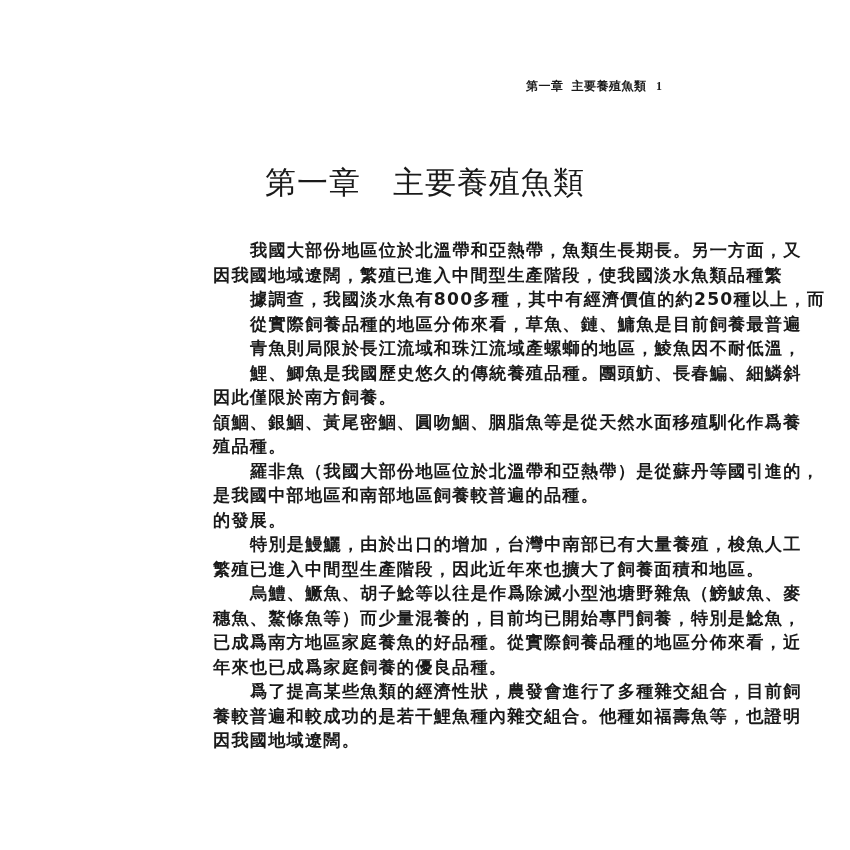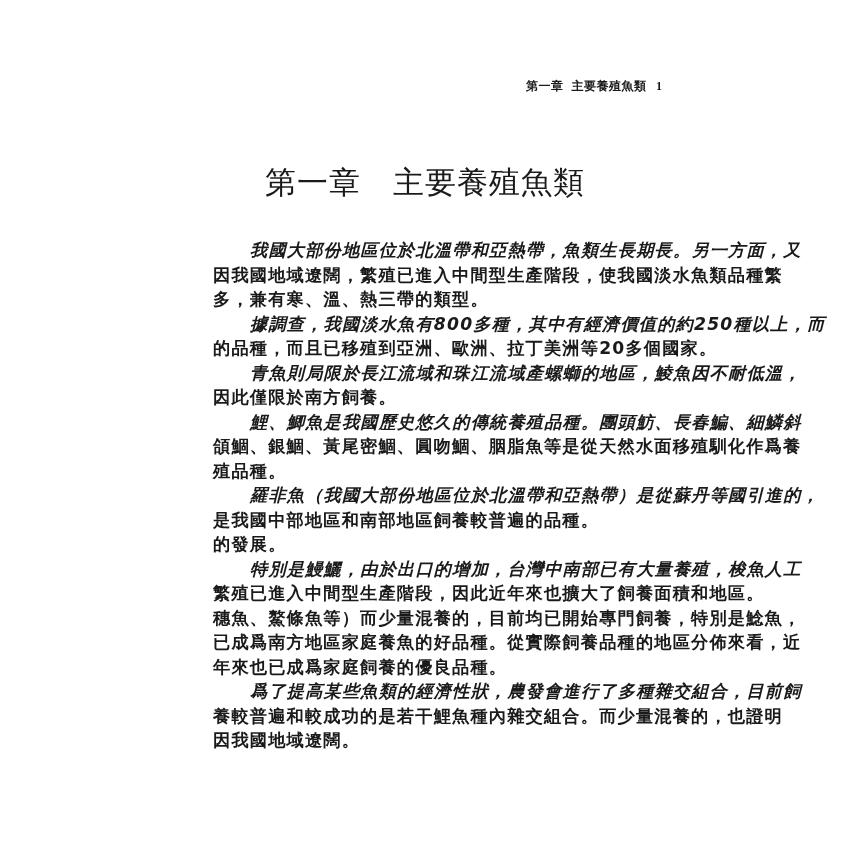--- a/index.html
+++ b/index.html
@@ -9,49 +9,49 @@
                       letter-spacing: 0.5px; white-space: nowrap; }
     .running-header .gap { display: inline-block; width: 8px; }
     .page-number { position: absolute; top: 79px; left: 656px; font-size: 12px;
                    font-family: "Liberation Serif", serif; font-weight: bold; }
     .chapter-title { position: absolute; top: 162px; left: 0; width: 850px; text-align: center;
                      font-family: "DejaVu Serif", "Liberation Serif", serif; font-size: 31px;
                      letter-spacing: 1px; white-space: pre; }
     .body-text { position: absolute; top: 238px; left: 213px; width: 455px; }
     .line { height: 24.5px; line-height: 24.5px; font-size: 17.2px; white-space: nowrap;
             letter-spacing: 1.2px; font-weight: 600; }
-    .line.indent { padding-left: 37px; font-style: italic; }
+    .line.indent { padding-left: 37px; }
   </style>
 </head>
 <body>
 
 <div>
   <div class="running-header">
     <span>第一章</span><span class="gap"></span><span>主要養殖魚類</span>
   </div>
   <div class="page-number">1</div>
 
   <h1 class="chapter-title" style="margin:0;font-weight:normal;">第一章　主要養殖魚類</h1>
 
   <div class="body-text">
     <div class="line indent">我國大部份地區位於北溫帶和亞熱帶，魚類生長期長。另一方面，又</div>
     <div class="line">因我國地域遼闊，繁殖已進入中間型生產階段，使我國淡水魚類品種繁</div>
-    <div class="line">多，兼有寒、溫、熱三帶的類型。</div>
     <div class="line indent">據調查，我國淡水魚有800多種，其中有經濟價值的約250種以上，而</div>
-    <div class="line">的品種，而且已移殖到亞洲、歐洲、拉丁美洲等20多個國家。</div>
+    <div class="line indent">從實際飼養品種的地區分佈來看，草魚、鏈、鱅魚是目前飼養最普遍</div>
     <div class="line indent">青魚則局限於長江流域和珠江流域產螺螄的地區，鯪魚因不耐低溫，</div>
+    <div class="line indent">鯉、鯽魚是我國歷史悠久的傳統養殖品種。團頭魴、長春鯿、細鱗斜</div>
     <div class="line">因此僅限於南方飼養。</div>
-    <div class="line indent">鯉、鯽魚是我國歷史悠久的傳統養殖品種。團頭魴、長春鯿、細鱗斜</div>
     <div class="line">頜鯝、銀鯝、黃尾密鯝、圓吻鯝、胭脂魚等是從天然水面移殖馴化作爲養</div>
     <div class="line">殖品種。</div>
     <div class="line indent">羅非魚（我國大部份地區位於北溫帶和亞熱帶）是從蘇丹等國引進的，</div>
     <div class="line">是我國中部地區和南部地區飼養較普遍的品種。</div>
     <div class="line">的發展。</div>
     <div class="line indent">特別是鰻鱺，由於出口的增加，台灣中南部已有大量養殖，梭魚人工</div>
     <div class="line">繁殖已進入中間型生產階段，因此近年來也擴大了飼養面積和地區。</div>
+    <div class="line indent">烏鱧、鱖魚、胡子鯰等以往是作爲除滅小型池塘野雜魚（鰟鮍魚、麥</div>
     <div class="line">穗魚、鰲條魚等）而少量混養的，目前均已開始專門飼養，特別是鯰魚，</div>
     <div class="line">已成爲南方地區家庭養魚的好品種。從實際飼養品種的地區分佈來看，近</div>
     <div class="line">年來也已成爲家庭飼養的優良品種。</div>
     <div class="line indent">爲了提高某些魚類的經濟性狀，農發會進行了多種雜交組合，目前飼</div>
-    <div class="line">養較普遍和較成功的是若干鯉魚種內雜交組合。而少量混養的，也證明</div>
+    <div class="line">養較普遍和較成功的是若干鯉魚種內雜交組合。他種如福壽魚等，也證明</div>
     <div class="line">因我國地域遼闊。</div>
   </div>
 </div>
 
 </body></html>

